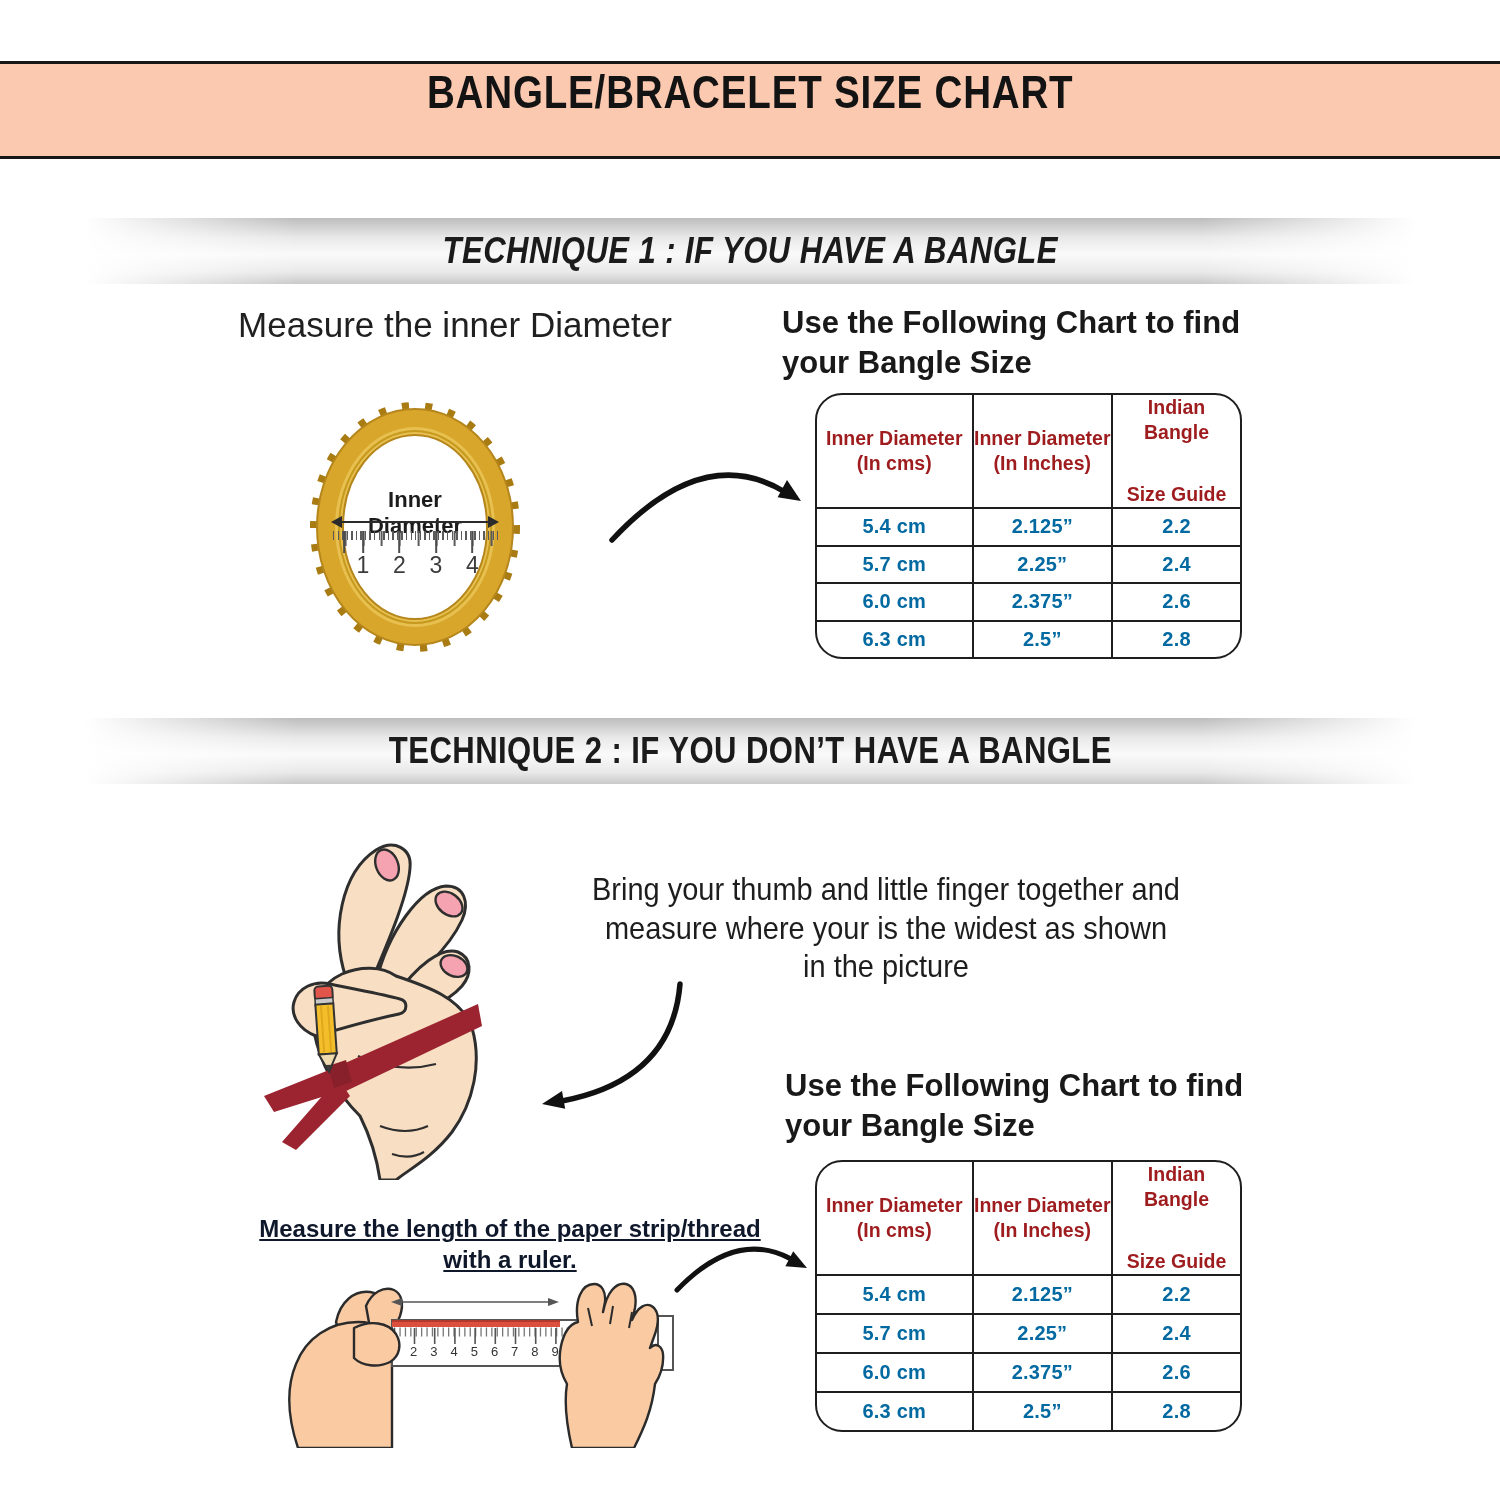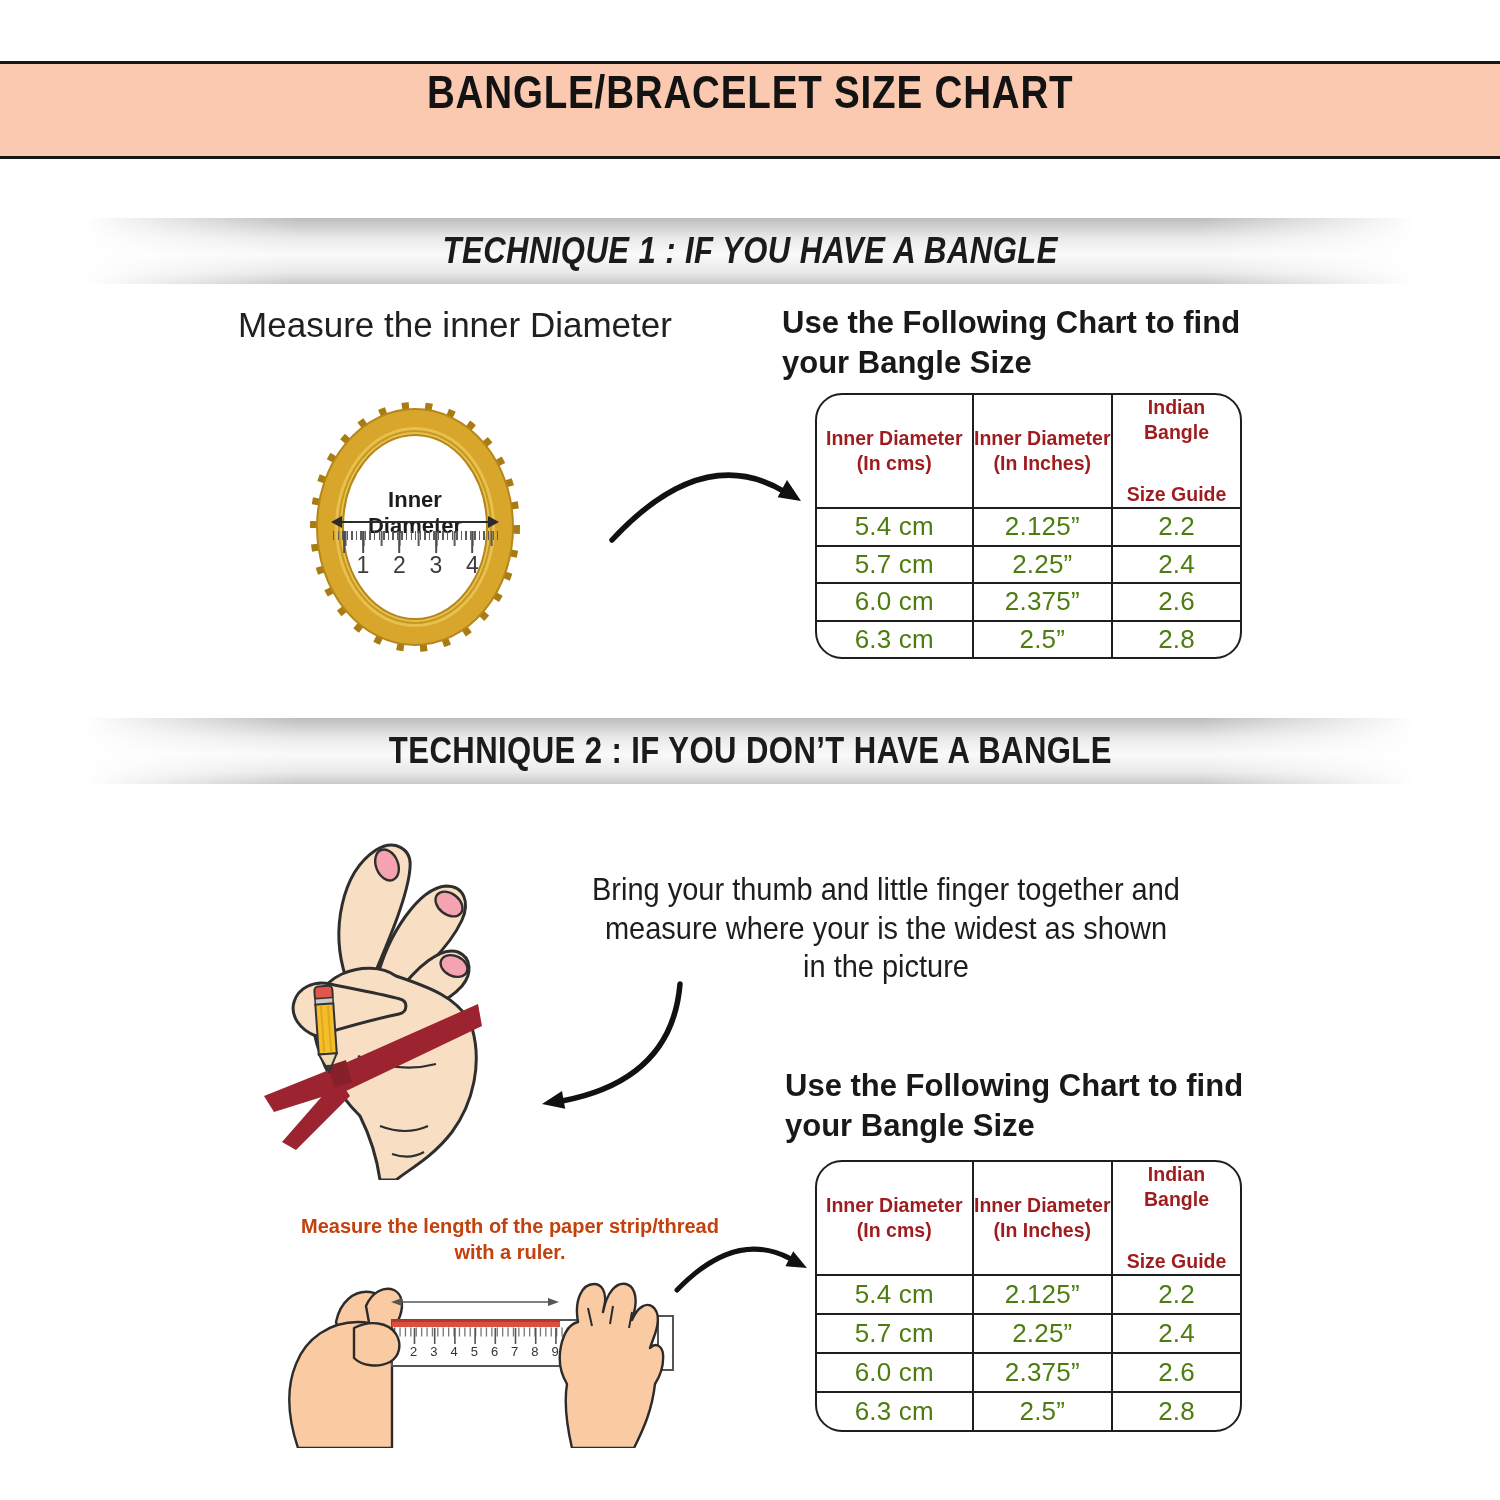--- a/index.html
+++ b/index.html
@@ -25,35 +25,35 @@
               transform:scaleX(0.84);white-space:nowrap;}
 
   
   .instr{position:absolute;text-align:center;}
   #instr1{left:205px;top:303px;width:500px;font-size:35px;line-height:1.28;font-weight:500;color:#202020;}
   .chart-heading{position:absolute;text-align:left;font-size:31px;line-height:1.3;font-weight:600;color:#191919;}
   #chart-h1{left:782px;top:303px;width:500px;}
   #chart-h2{left:785px;top:1066px;width:500px;}
   #instr2{left:530px;top:870px;width:712px;font-size:30.5px;line-height:1.27;font-weight:500;
           transform:scaleX(0.95);color:#1d1d1d;}
-  #instr3{left:230px;top:1213px;width:560px;font-size:20px;line-height:1.3;font-weight:700;color:#c2410c;}
+  #instr3{left:230px;top:1213px;width:560px;font-size:24px;line-height:1.3;font-weight:700;color:#0f172a;text-decoration:underline;}
 
   
   .size-table{position:absolute;background:#fff;border:2.2px solid #1e1e1e;border-radius:27px;
               overflow:hidden;display:flex;flex-direction:column;box-sizing:border-box;}
   .size-table-1{left:815px;top:393px;width:427px;height:266px;}
   .size-table-2{left:815px;top:1160px;width:427px;height:272px;}
   .st-row{display:grid;grid-template-columns:37% 33% 30%;flex:1;}
   .st-head{flex:0 0 96px;}
   .st-cell{display:flex;flex-direction:column;align-items:center;justify-content:center;
            border-top:2px solid #1e1e1e;border-right:2px solid #1e1e1e;}
   .st-head .st-cell{border-top:none;}
   .st-cell:nth-child(3){border-right:none;gap:36px;}
   .st-hcell{color:#9e1b1e;font-size:19.5px;font-weight:700;line-height:1.3;text-align:center;}
-  .st-bcell{color:#4d7c0f;font-size:26px;font-weight:400;letter-spacing:.2px;}
+  .st-bcell{color:#0369a1;font-size:20px;font-weight:700;letter-spacing:.2px;}
 
   
   .bangle-svg{position:absolute;left:305px;top:400px;}
   .bangle-label{position:absolute;left:340px;top:487px;width:150px;text-align:center;
                 font-size:22px;font-weight:700;color:#1c1c1c;}
   .dia-arrow{position:absolute;left:333px;top:521px;width:164px;height:2.4px;background:#2b2b2b;}
   .dia-arrow::before{content:"";position:absolute;left:-2px;top:-5.3px;width:0;height:0;
       border-right:11px solid #2b2b2b;border-top:6.5px solid transparent;border-bottom:6.5px solid transparent;}
   .dia-arrow::after{content:"";position:absolute;right:-2px;top:-5.3px;width:0;height:0;
       border-left:11px solid #2b2b2b;border-top:6.5px solid transparent;border-bottom:6.5px solid transparent;}

